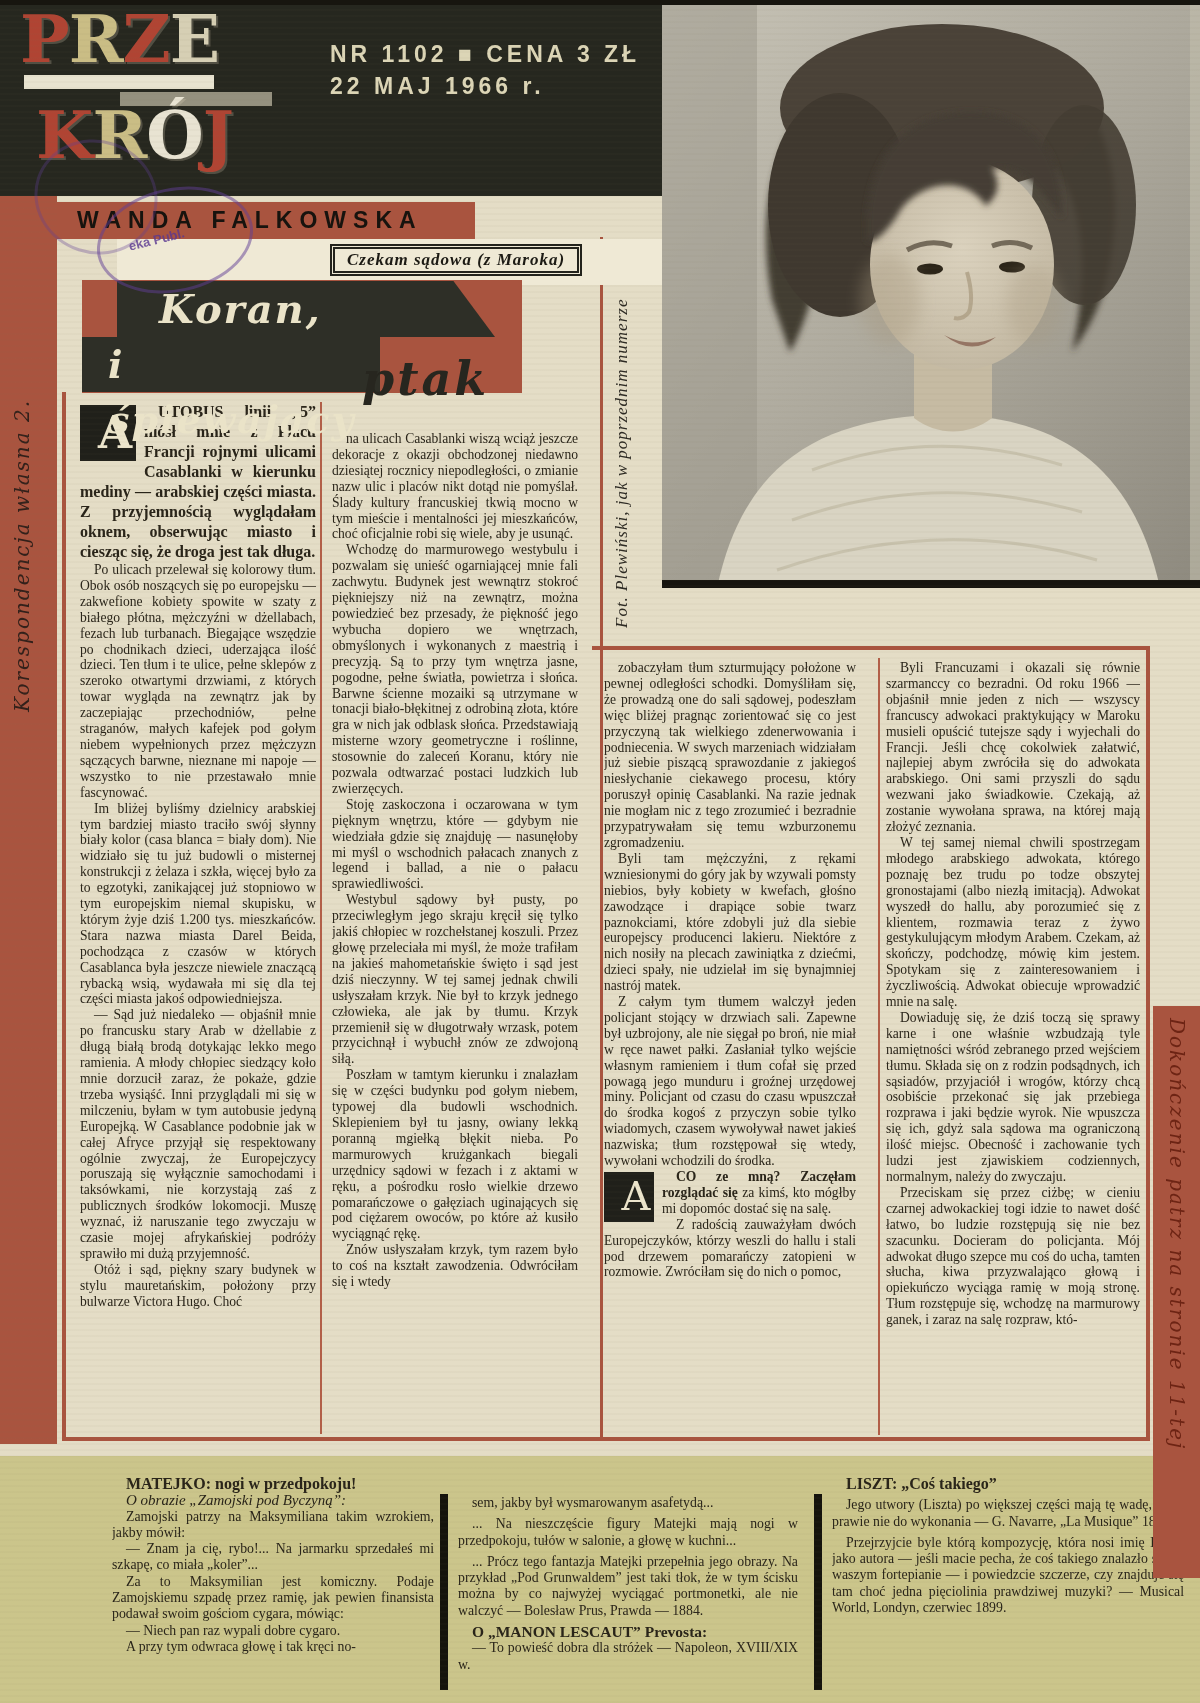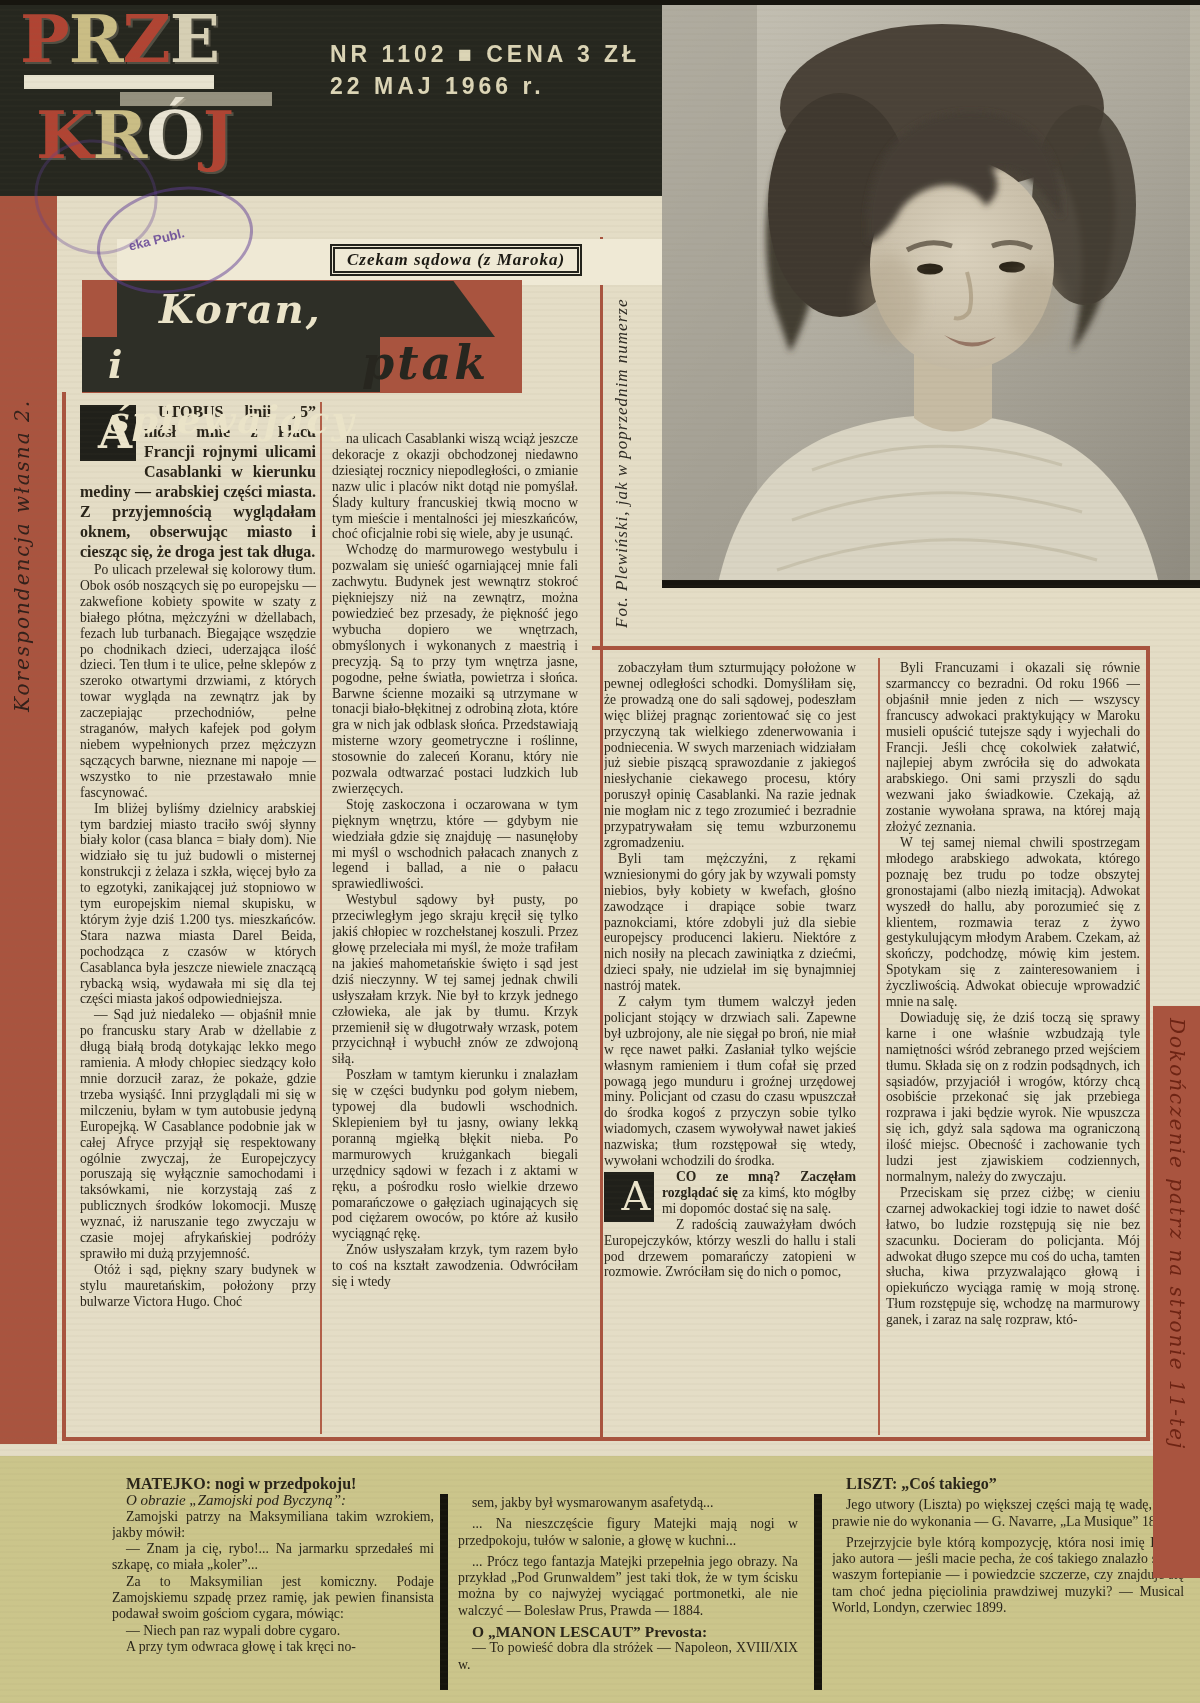--- a/index.html
+++ b/index.html
@@ -42,21 +42,21 @@
   .rubric-box{position:absolute;left:330px;top:244px;z-index:21;border:5px double #23231c;
         padding:1px 12px;font-weight:bold;font-style:italic;font-size:17px;background:#efe9d5;
         letter-spacing:1px;color:#1c1a14;white-space:nowrap;}
   .title-backdrop{position:absolute;left:82px;top:280px;width:440px;height:113px;background:#a9543f;z-index:10;}
   .band1{position:absolute;left:117px;top:281px;width:378px;height:56px;background:#2e2f27;z-index:12;
         clip-path:polygon(0 0,89% 0,100% 100%,0 100%);}
   .band2{position:absolute;left:82px;top:337px;width:298px;height:55px;background:#2e2f27;z-index:12;}
   .script-title{font-family:"DejaVu Serif",serif;font-style:italic;font-weight:bold;color:#eae3c8;}
   .band1 .script-title{font-size:40px;line-height:56px;padding-left:42px;letter-spacing:2px;}
   .band2 .script-title{font-size:38px;line-height:55px;padding-left:26px;letter-spacing:2px;}
-  .ptak{position:absolute;left:362px;top:336px;z-index:13;font-family:"DejaVu Serif",serif;
+  .ptak{position:absolute;left:362px;top:352px;z-index:13;font-family:"DejaVu Serif",serif;
         font-style:italic;font-weight:bold;font-size:46px;color:#27261f;letter-spacing:3px;}
   
   .rule{position:absolute;background:#a9543f;}
   .r-left{left:62px;top:392px;width:4px;height:1049px;}
   .r-sep1{left:320px;top:402px;width:2px;height:1032px;background:#b25f48;}
   .r-sep2{left:600px;top:237px;width:3px;height:1200px;}
   .r-sep3{left:878px;top:658px;width:2px;height:777px;background:#b25f48;}
   .r-right{left:1146px;top:646px;width:4px;height:795px;}
   .r-mid{left:592px;top:646px;width:558px;height:4px;}
   .r-bottom{left:62px;top:1437px;width:1088px;height:4px;}
@@ -154,20 +154,21 @@
   </svg>
 
   <div class="left-strip"></div>
   <div class="left-script vtext-up">Korespondencja własna 2.</div>
   <div class="photo-credit vtext-up">Fot. Plewiński, jak w poprzednim numerze</div>
 
   <div class="stamp stamp1"></div>
   <div class="stamp stamp2"></div>
   <div class="stamp-text">eka Publ.</div>
 
+  <div class="author-strip">WANDA FALKOWSKA</div>
   <div class="white-panel"></div>
   <div class="rubric-box">Czekam sądowa (z Maroka)</div>
   <div class="title-backdrop"></div>
   <div class="band1">
     <div class="script-title">Koran, paragraf</div>
   </div>
   <div class="band2">
     <div class="script-title">i śpiewający</div>
   </div>
   <div class="ptak">ptak</div>

